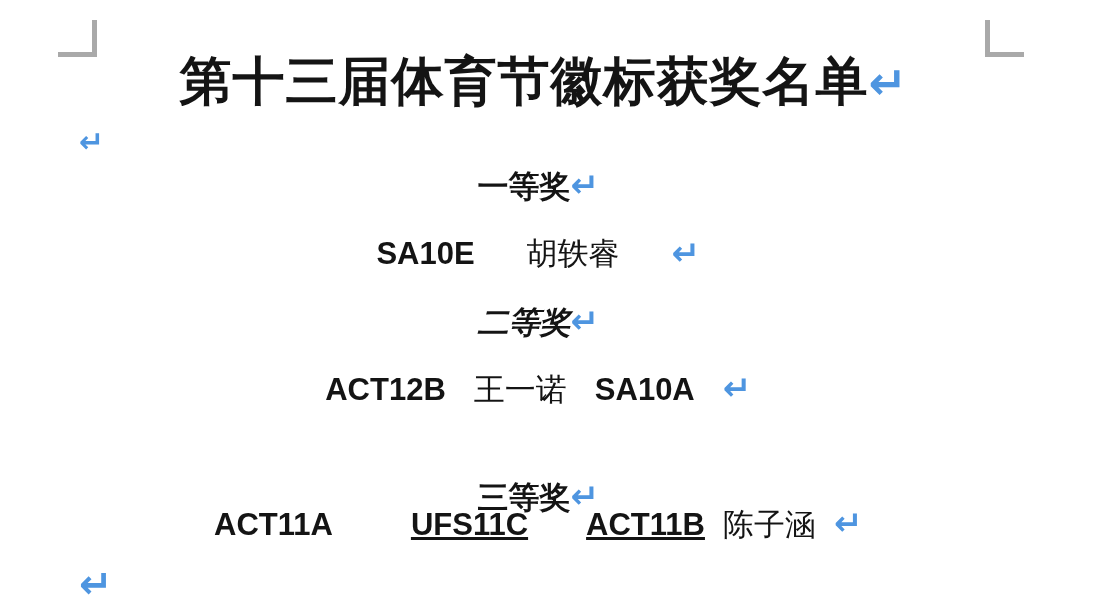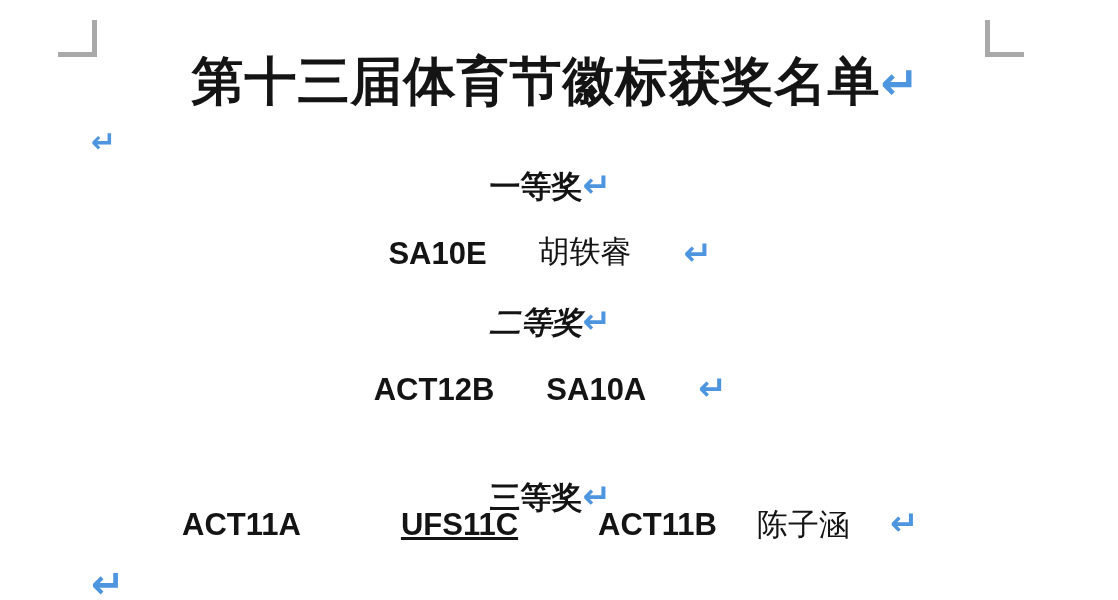--- a/index.html
+++ b/index.html
@@ -30,21 +30,21 @@
   }
   .crop.tr {
     left: 985px;
     border-left: 5px solid #a9a9a9;
     border-bottom: 5px solid #a9a9a9;
   }
 
   
   .line {
     position: absolute;
-    left: 91px;
+    left: 79px;
     width: 890px;
     display: flex;
     justify-content: center;
     align-items: baseline;
     line-height: 1;
     white-space: nowrap;
   }
   .line.left {
     justify-content: flex-start;
   }
@@ -61,33 +61,33 @@
     font-family: "Liberation Serif", "DejaVu Serif", serif;
     font-weight: bold;
     font-size: 31px;
   }
   .heading-1 { top: 168px; }
   .heading-2 { top: 304px; font-style: italic; }
   .heading-3 { top: 439px; margin-top: 40px; }
 
   .winner-row { font-size: 31px; }
   .row-1 { top: 236px; column-gap: 52px; align-items: center; }
-  .row-2 { top: 371px; column-gap: 52px; }
-  .row-3 { top: 506px; column-gap: 40px; }
+  .row-2 { top: 371px; column-gap: 28px; }
+  .row-3 { top: 506px; column-gap: 18px; }
 
   .winner-class {
     font-family: "Liberation Sans", "DejaVu Sans", sans-serif;
     font-weight: 600;
   }
   .winner-name {
-    font-family: Liberation Mono, monospace;
+    font-family: Liberation Sans, sans-serif;
     font-weight: 400;
   }
   .pairgap-lg { margin-left: 60px; text-decoration: underline; }
-  .pairgap-md { margin-left: 40px; }
+  .pairgap-md { margin-left: 40px; text-decoration: underline; }
 
   
   .pwrap {
     width: 0;
     overflow: visible;
     display: inline-block;
   }
   .pmark {
     color: #4e95e0;
     font-family: "DejaVu Sans", sans-serif;
@@ -127,20 +127,21 @@
     <span class="pwrap"><span class="pmark after-text">↵</span></span>
   </div>
 
   <div class="line prize-heading heading-2">
     <span>二等奖</span>
     <span class="pwrap"><span class="pmark after-text">↵</span></span>
   </div>
 
   <div class="line winner-row row-2">
     <span class="winner-class">ACT12B</span>
+    <span class="winner-name">王一诺</span>
     <span class="winner-class">SA10A</span>
     <span class="pwrap"><span class="pmark after-text">↵</span></span>
   </div>
 
   <div class="line prize-heading heading-3">
     <span>三等奖</span>
     <span class="pwrap"><span class="pmark after-text">↵</span></span>
   </div>
 
   <div class="line winner-row row-3">

